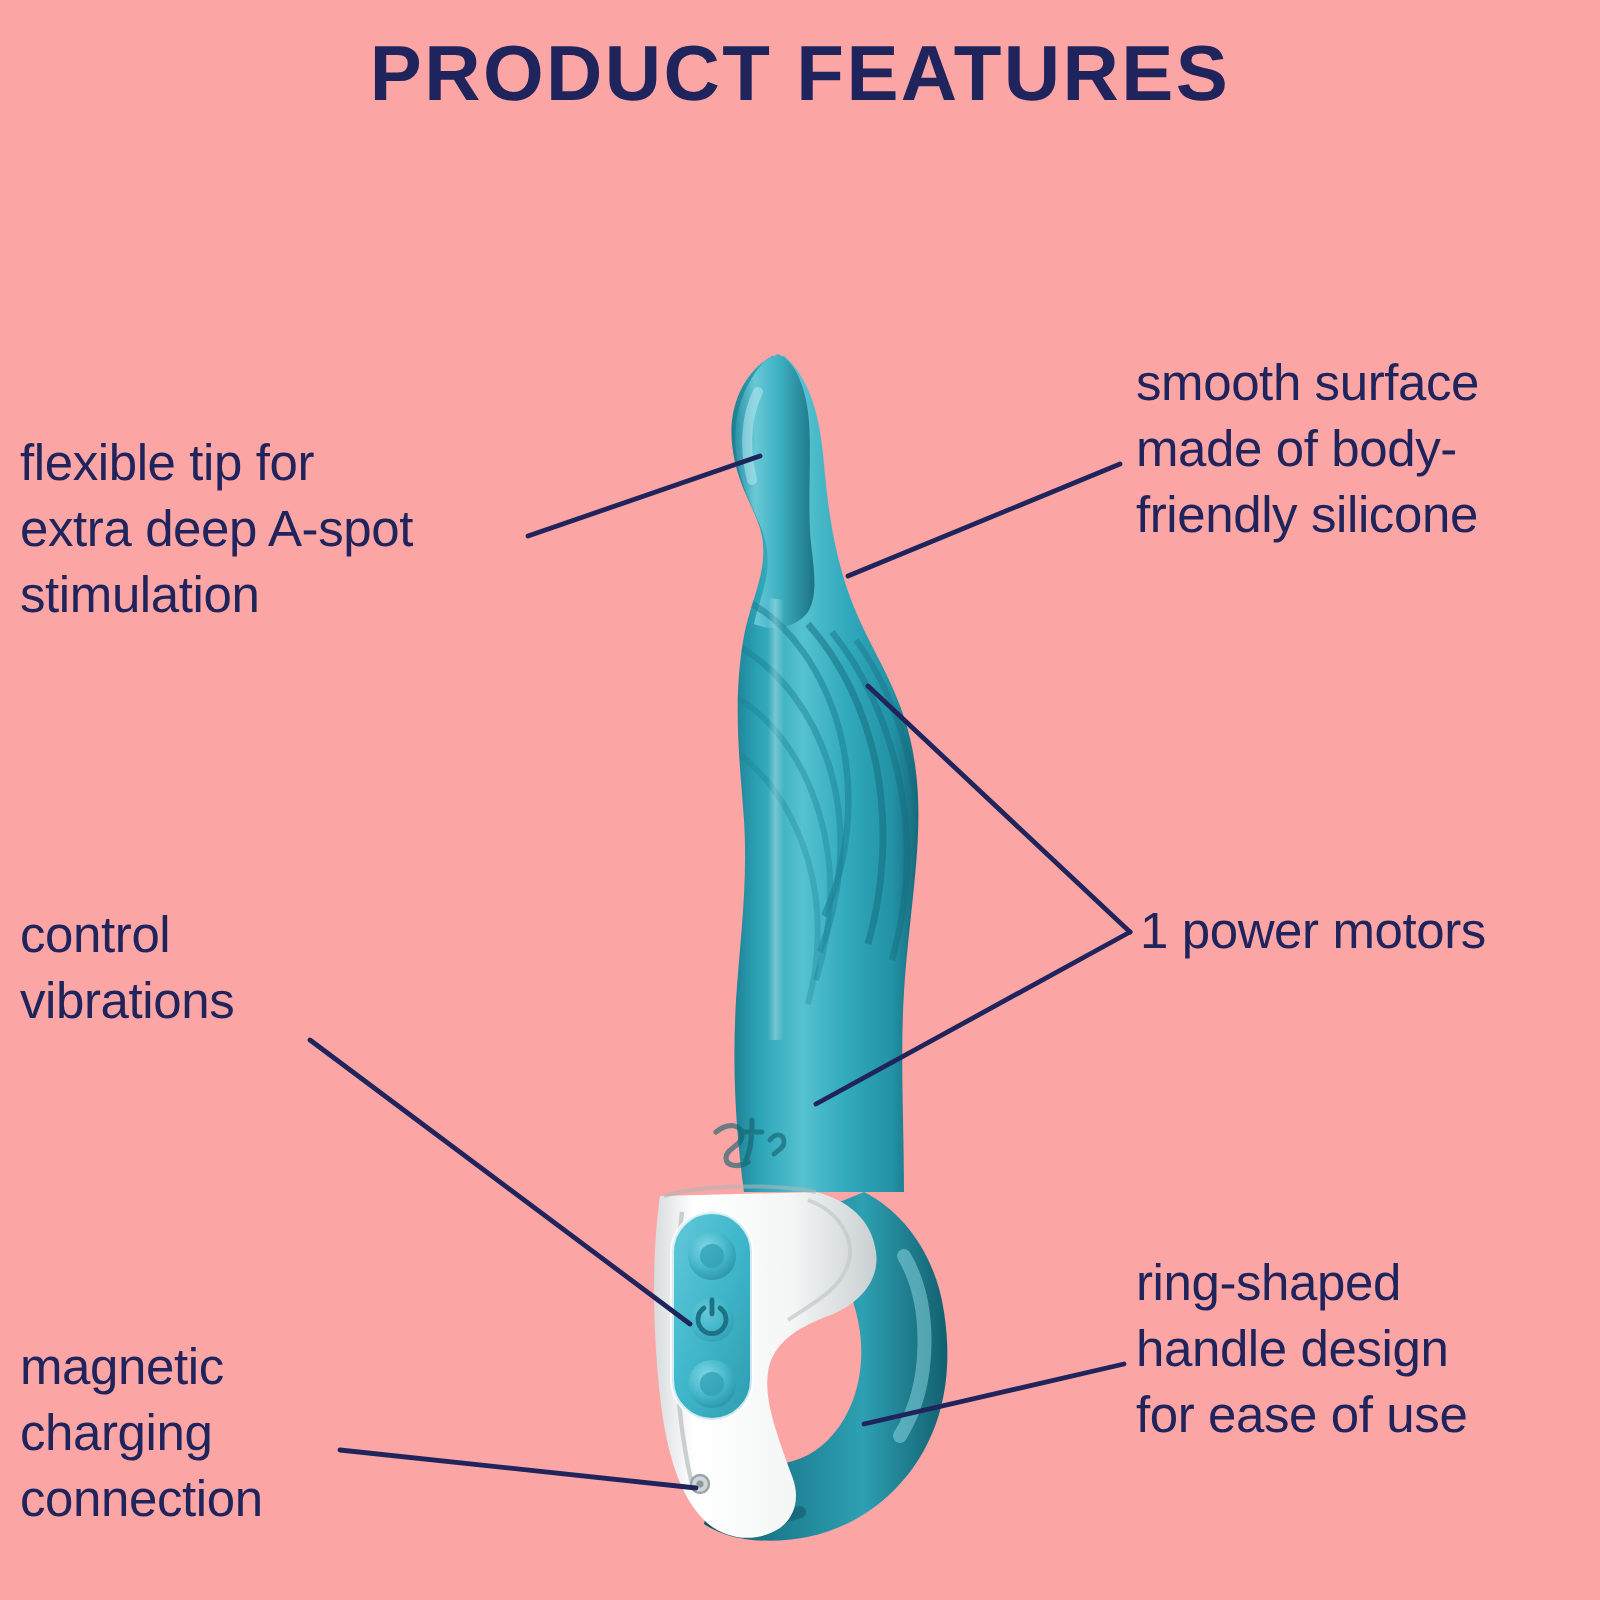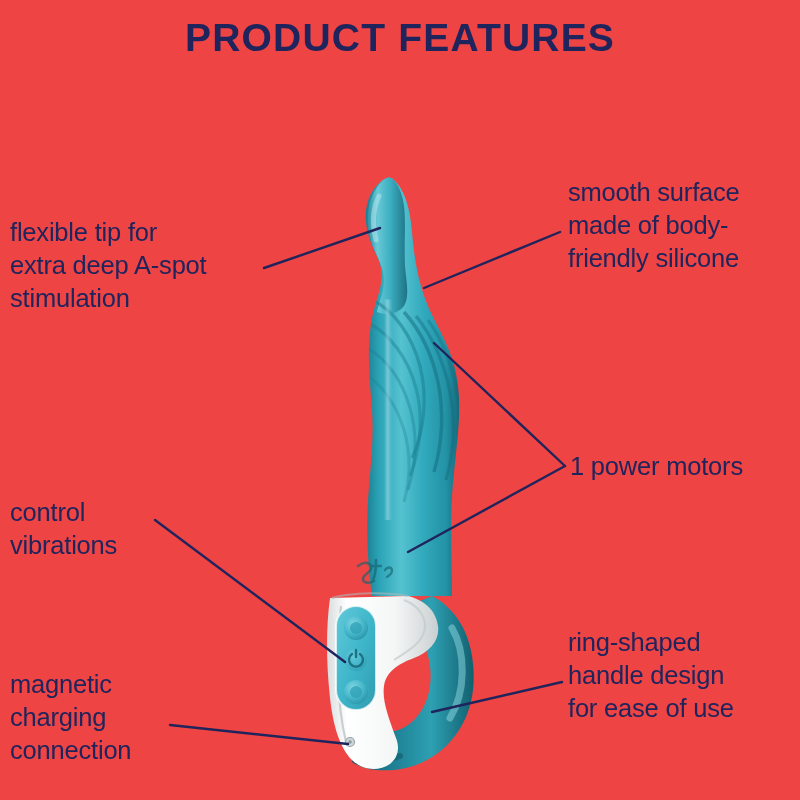--- a/index.html
+++ b/index.html
@@ -5,21 +5,21 @@
 <style>
   html, body {
     margin: 0;
     padding: 0;
     background: #ffffff;
   }
   #page {
     position: relative;
     width: 800px;
     height: 800px;
-    background: #ef4444;
+    background: #fca5a5;
     overflow: hidden;
     font-family: "Liberation Sans", sans-serif;
     -webkit-font-smoothing: antialiased;
   }
 
   
   #title {
     position: absolute;
     top: 18px;
     left: 0;
@@ -41,21 +41,21 @@
     line-height: 33px;
     color: #20245c;
     white-space: pre-line;
     letter-spacing: -0.2px;
   }
   .callout.left  { text-align: left; }
   .callout.right { text-align: left; }
 
   #callout-flexible-tip     { left: 10px;  top: 216px; width: 270px; }
   #callout-smooth-surface   { left: 568px; top: 176px; width: 232px; }
-  #callout-control          { left: 10px;  top: 452px; width: 230px; margin-top: 44px; }
+  #callout-control          { left: 10px;  top: 452px; width: 230px; }
   #callout-power-motors     { left: 570px; top: 450px; width: 230px; }
   #callout-magnetic         { left: 10px;  top: 668px; width: 240px; }
   #callout-ring-handle      { left: 568px; top: 626px; width: 238px; }
 
   
   #art, #leaders {
     position: absolute;
     left: 0;
     top: 0;
     width: 800px;

